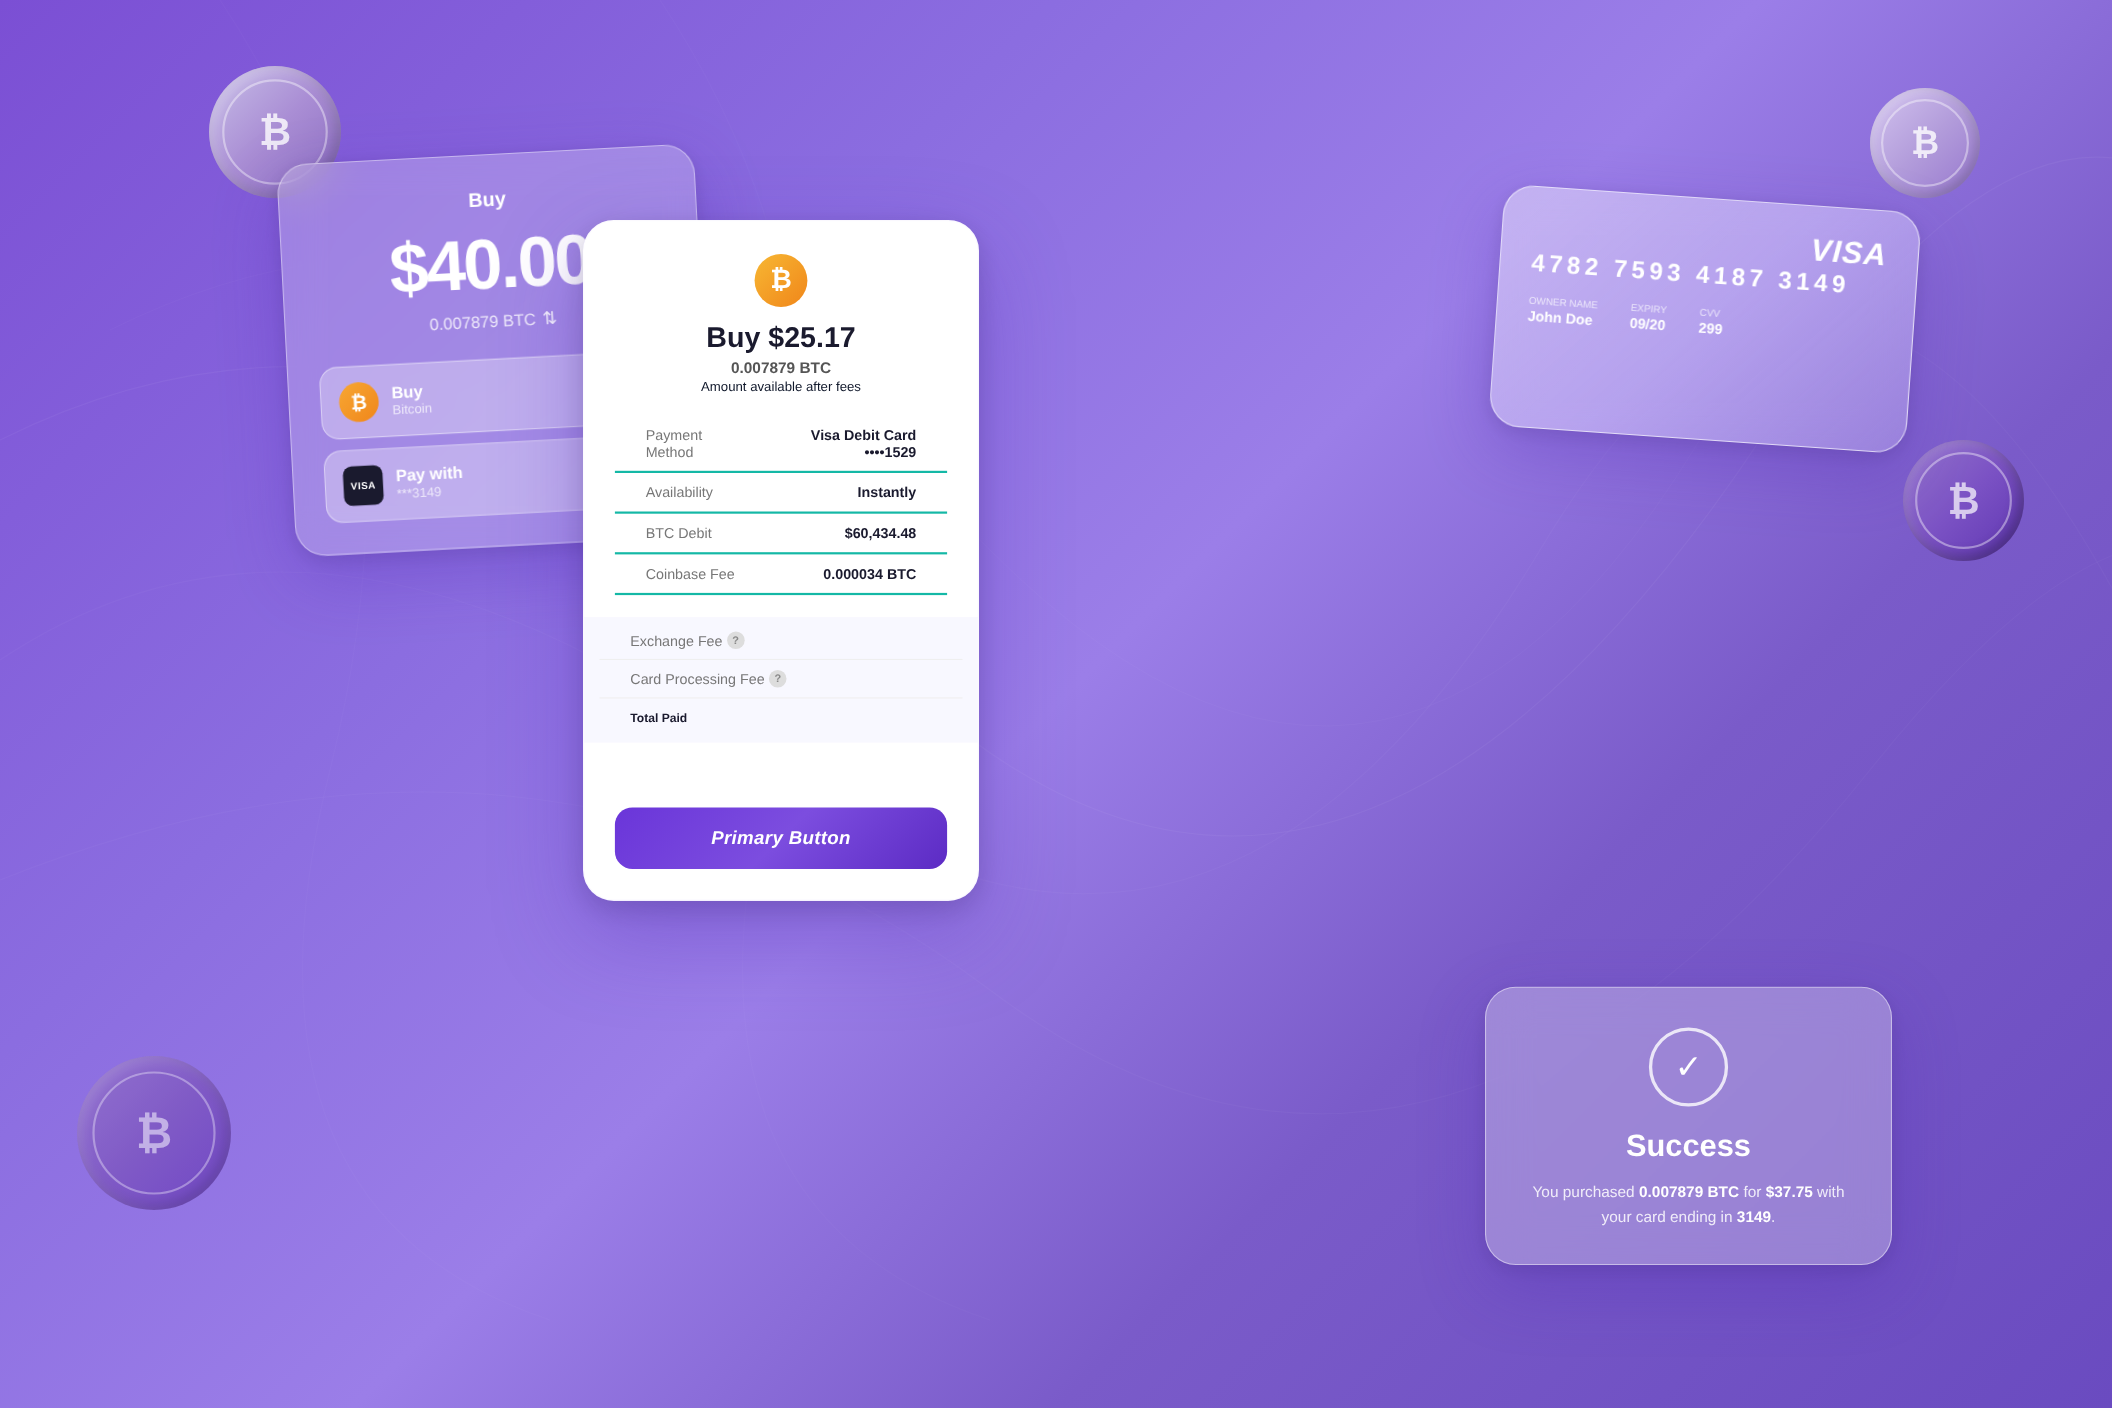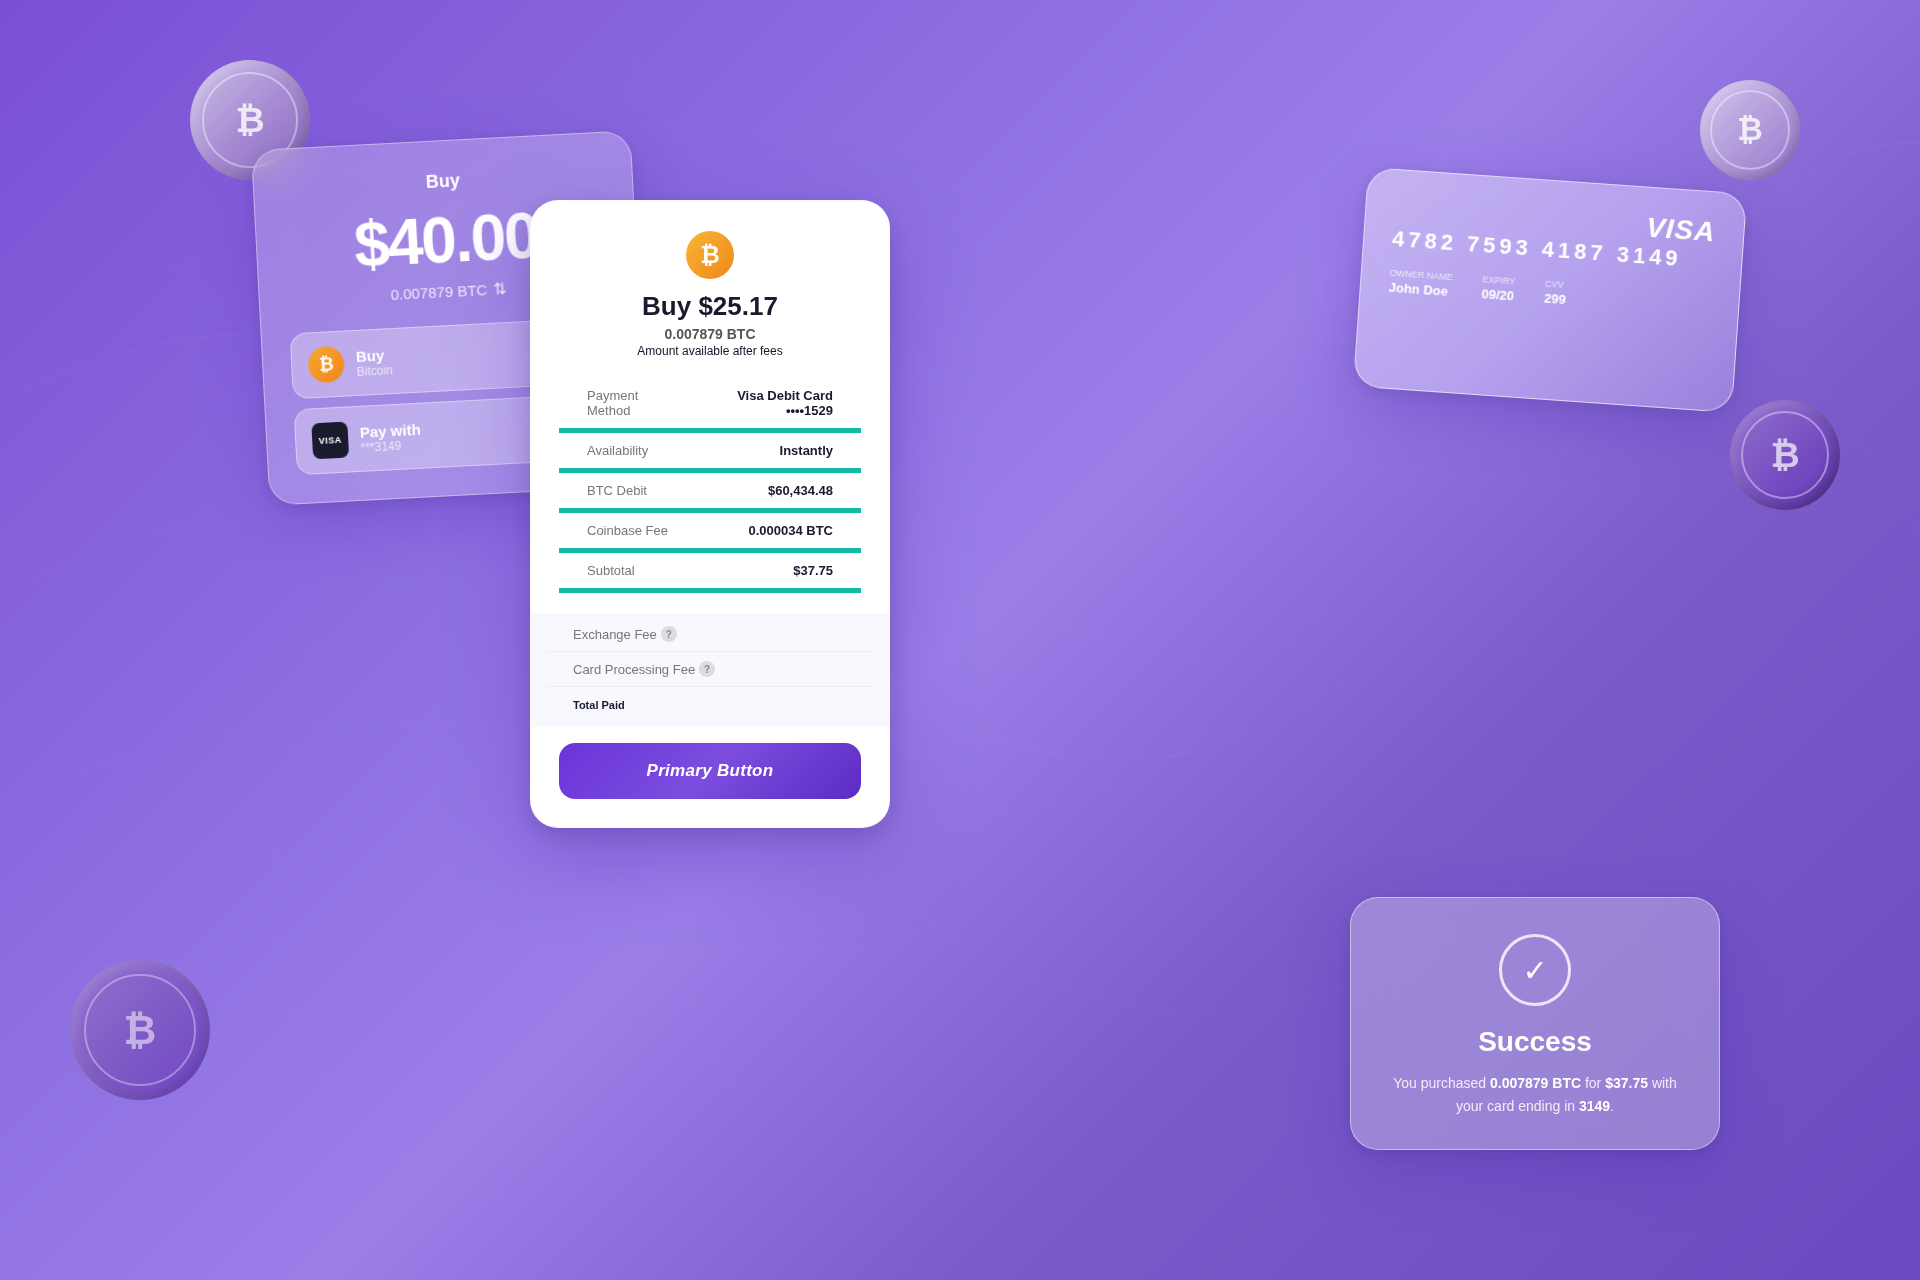--- a/index.html
+++ b/index.html
@@ -251,21 +251,21 @@
       margin-bottom: 20px;
     }
 
     .confirm-row {
       display: flex;
       justify-content: space-between;
       align-items: center;
       padding: 10px 28px;
       font-size: 13px;
       color: #333;
-      border-bottom: 5px solid #14b8a6;
+      border-bottom: 2px solid #14b8a6;
       gap: 32px;
     }
 
     .confirm-row-label {
       color: #777;
       font-size: 13px;
     }
 
     .confirm-row-value {
       font-weight: 600;
@@ -293,20 +293,21 @@
       padding: 18px;
       background: linear-gradient(135deg, #6a35d9, #7c4ddf, #5c2bc4);
       border: none;
       border-radius: 16px;
       color: white;
       font-size: 17px;
       font-weight: 700;
       font-style: italic;
       cursor: pointer;
       letter-spacing: 0.3px;
+      margin-top: 43px;
     }
 
     
     .card-visa {
       width: 380px;
       height: 220px;
       top: 180px;
       right: 180px;
       background: linear-gradient(135deg, rgba(255,255,255,0.4) 0%, rgba(220,210,255,0.5) 50%, rgba(190,175,240,0.4) 100%);
       z-index: 15;
@@ -508,24 +509,20 @@
       <span class="confirm-row-value">Instantly</span>
     </div>
     <div class="confirm-row">
       <span class="confirm-row-label">BTC Debit</span>
       <span class="confirm-row-value">$60,434.48</span>
     </div>
     <div class="confirm-row">
       <span class="confirm-row-label">Coinbase Fee</span>
       <span class="confirm-row-value">0.000034 BTC</span>
     </div>
-    <div class="confirm-row">
-      <span class="confirm-row-label">Subtotal</span>
-      <span class="confirm-row-value">$37.75</span>
-    </div>
   </div>
 
   <div class="fees-section">
     <div class="fee-row">
       <span class="fee-label">
         Exchange Fee
         <span class="fee-help">?</span>
       </span>
       <span class="fee-value"></span>
     </div>

